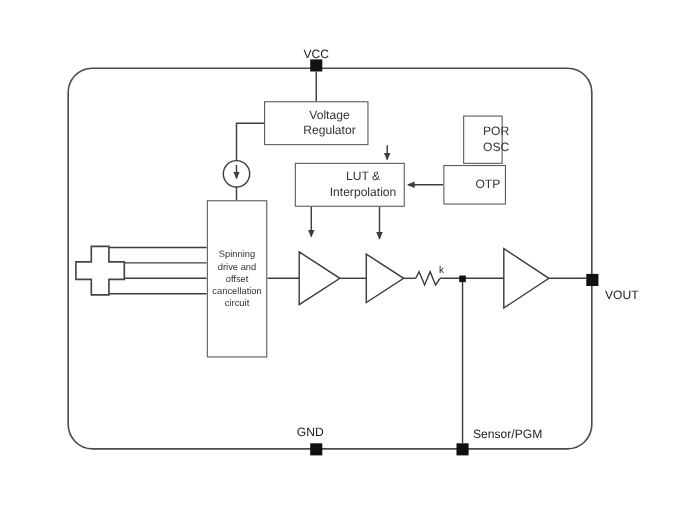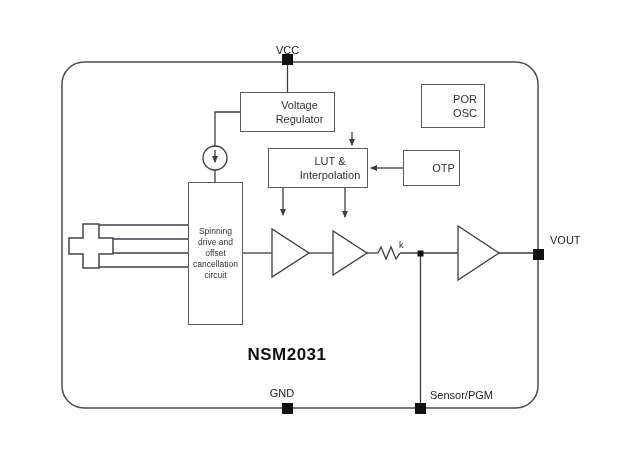--- a/index.html
+++ b/index.html
@@ -78,39 +78,38 @@
     <rect x="282" y="54" width="11" height="11" fill="#111111"></rect>
     <rect x="282" y="403" width="11" height="11" fill="#111111"></rect>
     <rect x="415" y="403" width="11" height="11" fill="#111111"></rect>
     <rect x="533" y="249" width="11" height="11" fill="#111111"></rect>
   </svg>
 
   <div class="box" style="left:240px;top:92px;width:95px;height:40px;">Voltage
 Regulator</div>
 
 
-  <div class="box" style="left:421px;top:84px;width:64px;height:44px;">POR
+  <div class="box" style="left:421px;top:105px;width:36px;height:44px;">POR
 OSC</div>
 
   <div class="box" style="left:268px;top:148px;width:100px;height:40px;">LUT &amp;
 Interpolation</div>
 
   <div class="box" style="left:403px;top:150px;width:57px;height:36px;">OTP</div>
 
   <div class="box small" style="left:188px;top:182px;width:55px;height:143px;">Spinning
 drive and
 offset
 cancellation
 circuit</div>
 
   <div class="label" style="left:260px;top:33px;width:55px;margin-top:11px;">VCC</div>
 
   <div class="label" style="left:256px;top:387px;width:52px;">GND</div>
 
   <div class="label" style="left:430px;top:389px;">Sensor/PGM</div>
 
-  <div class="label" style="left:550px;top:234px;">VOUT</div>
+  <div class="label" style="left:550px;top:263px;">VOUT</div>
 
   <div class="res-label" style="left:399px;top:240px;">k</div>
 
-  <div class="part-number" style="left:227px;top:345px;width:120px;">NSM2031</div>
 
 </div>
 
 </body></html>

